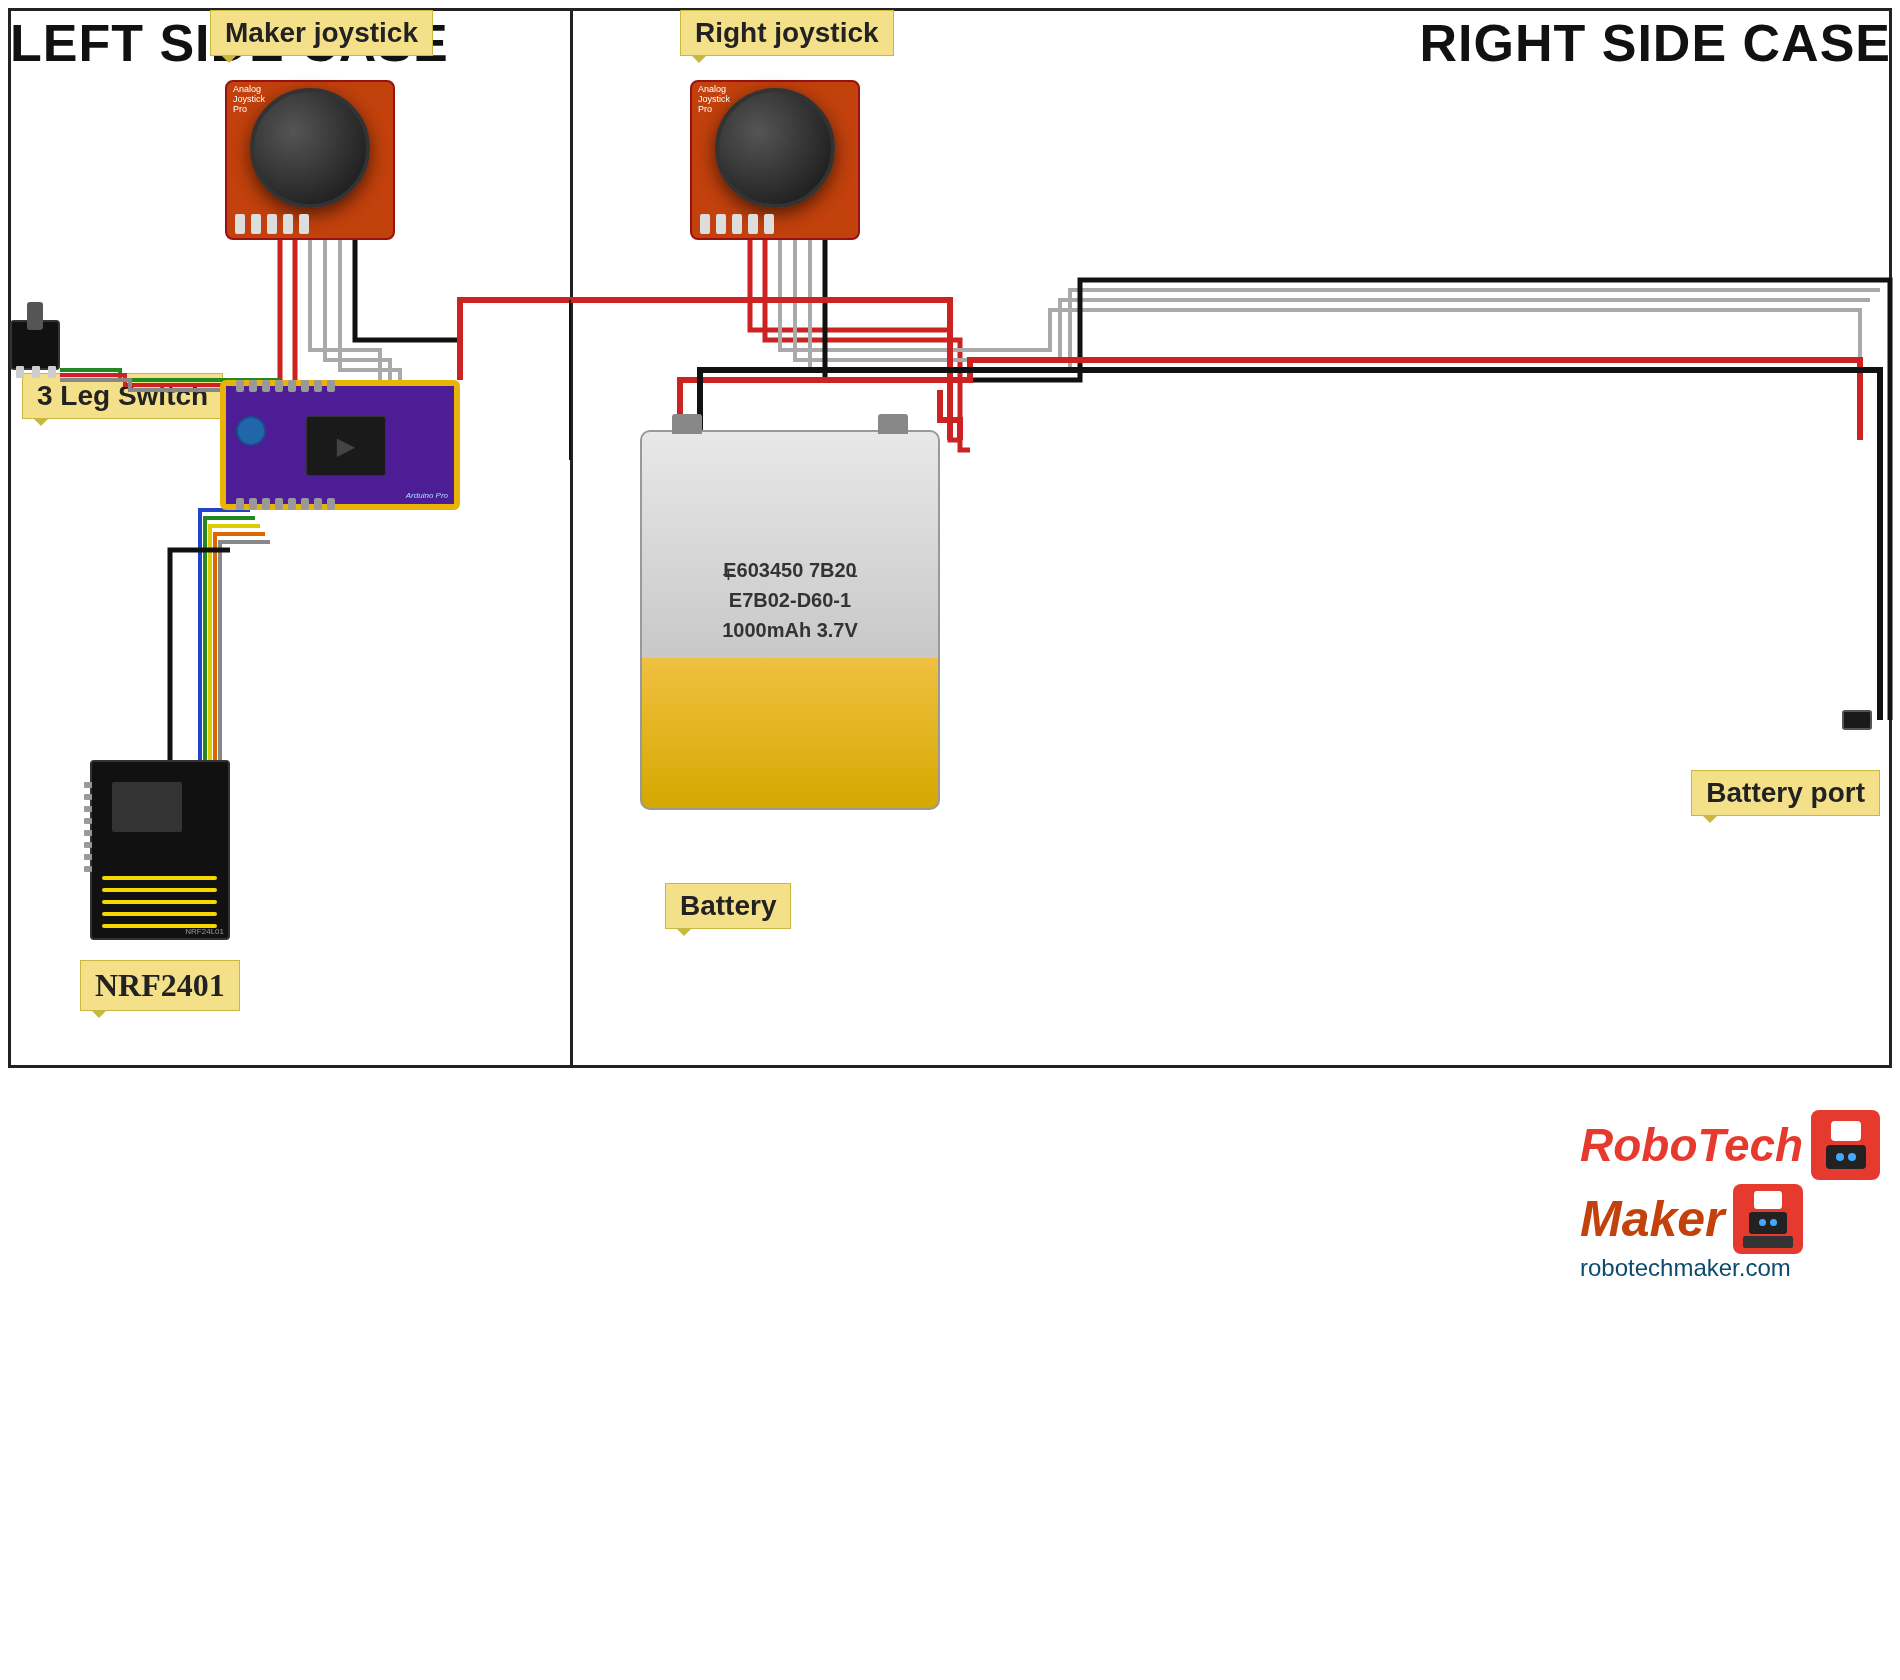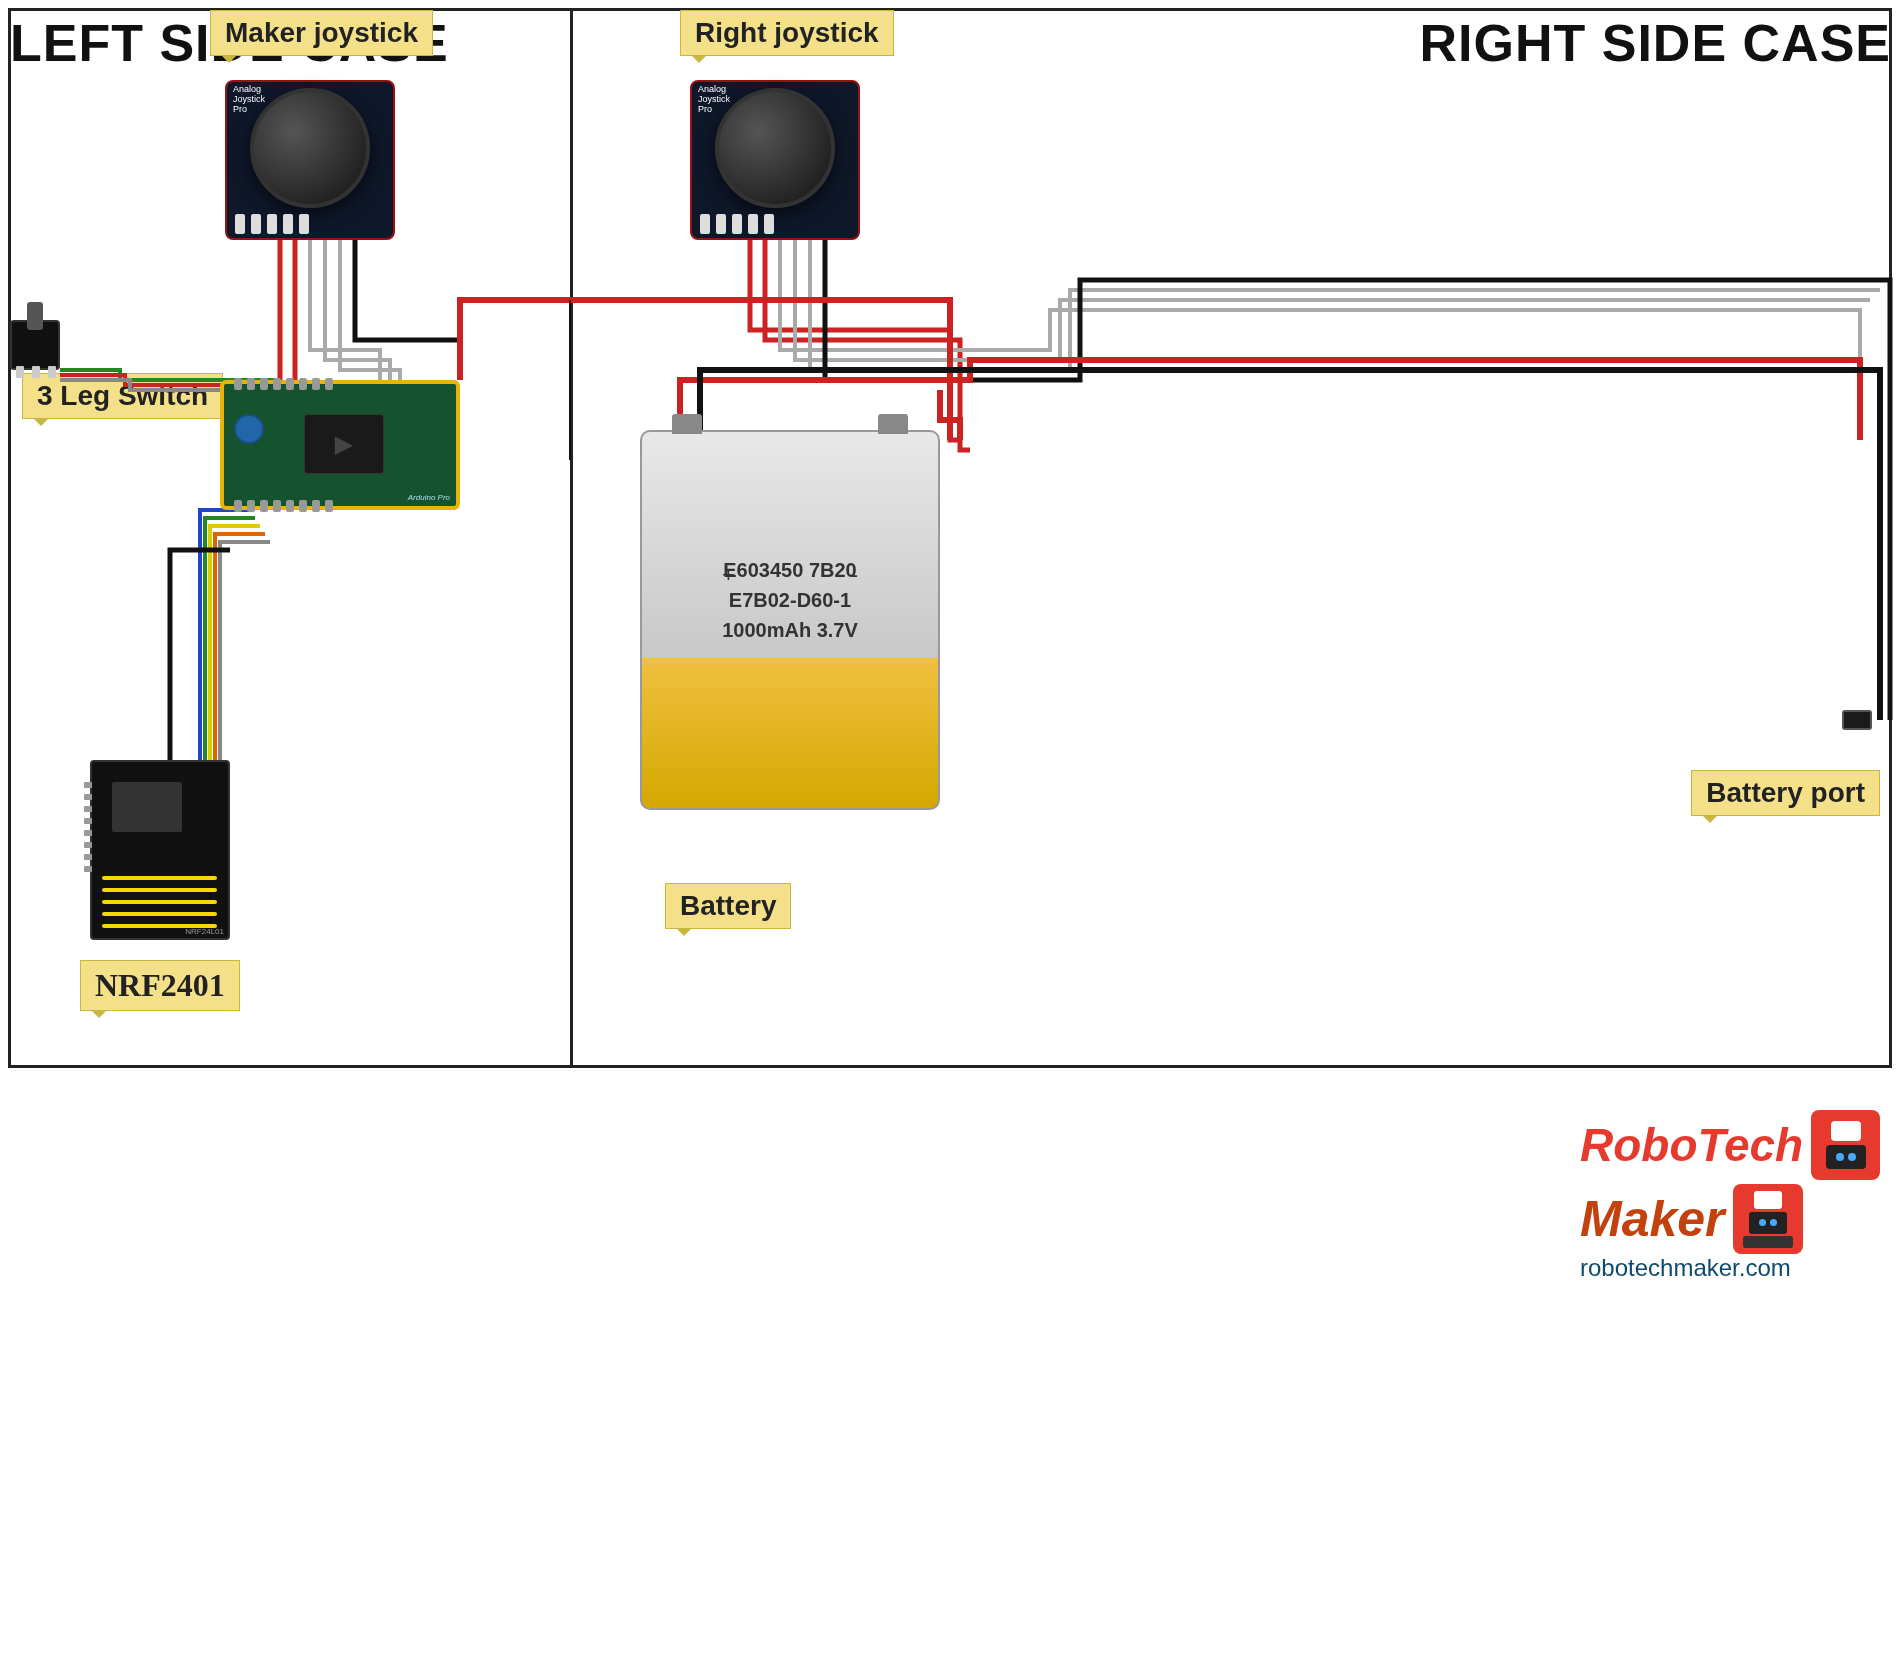--- a/index.html
+++ b/index.html
@@ -73,21 +73,21 @@
 
     
     .joystick-module {
       position: absolute;
       width: 170px;
       height: 200px;
     }
     .joystick-board {
       width: 170px;
       height: 160px;
-      background: #0f172a;
+      background: #c2410c;
       border-radius: 8px;
       position: relative;
       border: 2px solid #991111;
     }
     .joystick-knob {
       position: absolute;
       left: 50%;
       top: 50%;
       transform: translate(-50%, -60%);
       width: 120px;
@@ -118,23 +118,23 @@
       left: 6px;
     }
 
     
     .arduino-board {
       position: absolute;
       left: 220px;
       top: 380px;
       width: 240px;
       height: 130px;
-      background: #14532d;
+      background: #4c1d95;
       border-radius: 6px;
-      border: 4px solid #eab308;
+      border: 6px solid #eab308;
       z-index: 5;
     }
     .arduino-chip {
       position: absolute;
       left: 80px; top: 30px;
       width: 80px; height: 60px;
       background: #1a1a1a;
       border-radius: 3px;
       border: 1px solid #333;
     }

